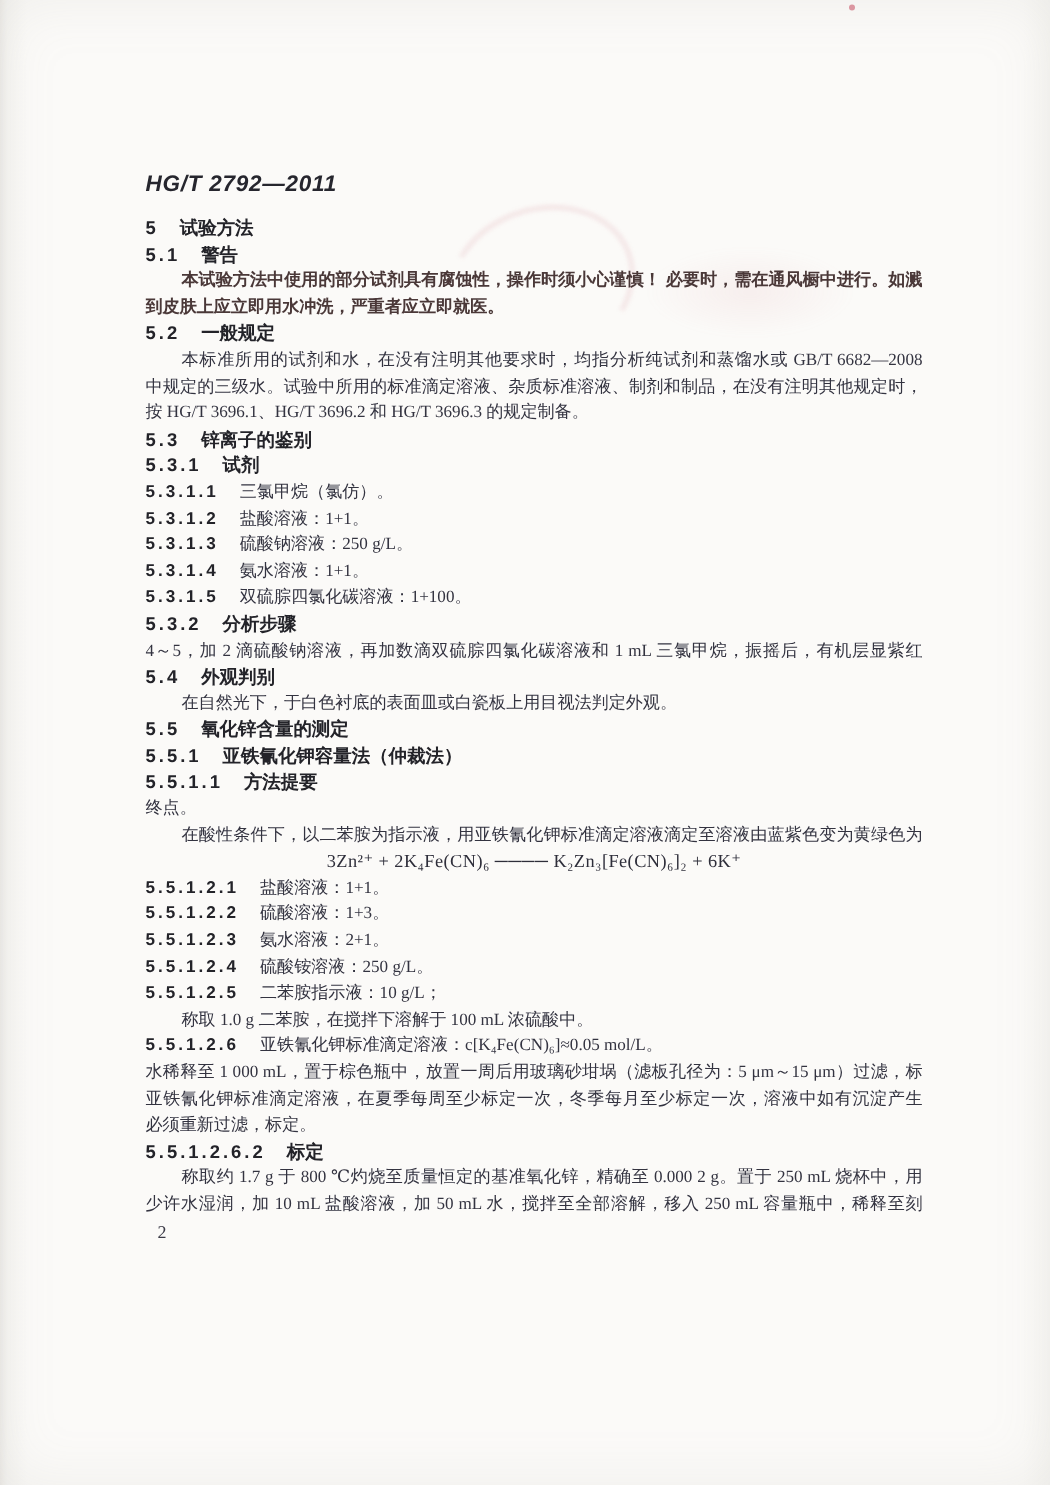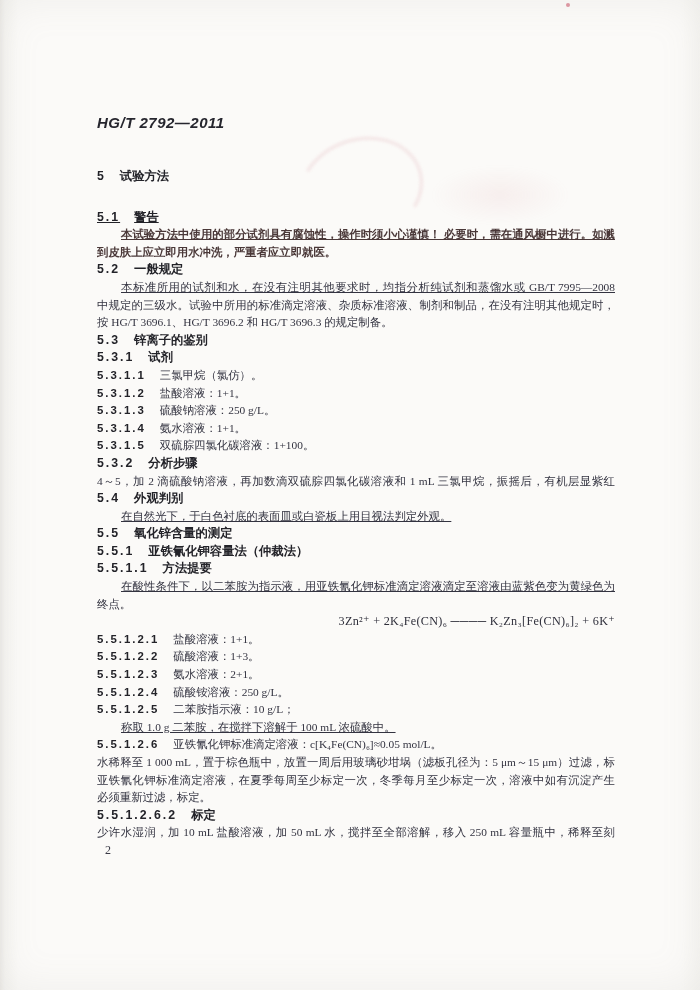--- a/index.html
+++ b/index.html
@@ -29,52 +29,52 @@
   }
   .std-header {
     font-family: "Liberation Sans", "DejaVu Sans", sans-serif;
     font-weight: bold;
     font-style: italic;
     font-size: 15px;
     letter-spacing: 0.5px;
     color: #26262e;
     height: 22px;
     line-height: 22px;
-    margin-bottom: 34px;
+    margin-bottom: 10px;
   }
   .line {
     height: 17.6px;
     line-height: 17.6px;
     font-size: 11.4px;
     color: #333340;
     overflow: hidden;
   }
-  .line.gap-before { margin-top: 23px; text-decoration: underline; }
+  .line.gap-before { margin-top: 0; }
   .line.head {
     font-family: "Liberation Sans", "DejaVu Sans", sans-serif;
     font-weight: bold;
     font-size: 12.3px;
     color: #232329;
   }
   .num {
     font-family: "Liberation Sans", "DejaVu Sans", sans-serif;
     font-weight: bold;
     letter-spacing: 2px;
     color: #232329;
     margin-right: 14px;
   }
-  .line.para { text-indent: 24px; text-decoration: underline; }
+  .line.para { text-indent: 24px; }
   .line.fill { text-align: justify; text-align-last: justify; }
   .line.warn {
     font-family: "Liberation Sans", "DejaVu Sans", sans-serif;
     font-weight: bold;
     color: #4a3838;
   }
   .line.equation {
-    text-align: right;
+    text-align: center;
     text-indent: 0;
     font-size: 12.2px;
     color: #2e2e3a;
     letter-spacing: 0.3px;
   }
   .page-num {
     padding-left: 8px;
     font-size: 12px;
     color: #3a3a46;
   }
@@ -124,48 +124,49 @@
 
 <div class="doc">
   <div class="std-header">HG/T 2792—2011</div>
 
   <div id="doc-lines">
       <div class="line head"><span class="num">5</span><span class="txt">试验方法</span></div>
       <div class="line head gap-before"><span class="num">5.1</span><span class="txt">警告</span></div>
       <div class="line para fill warn"><span class="txt">本试验方法中使用的部分试剂具有腐蚀性，操作时须小心谨慎！ 必要时，需在通风橱中进行。如溅</span></div>
       <div class="line cont warn"><span class="txt">到皮肤上应立即用水冲洗，严重者应立即就医。</span></div>
       <div class="line head"><span class="num">5.2</span><span class="txt">一般规定</span></div>
-      <div class="line para fill"><span class="txt">本标准所用的试剂和水，在没有注明其他要求时，均指分析纯试剂和蒸馏水或 GB/T 7995—2008</span></div>
+      <div class="line para fill"><span class="txt">本标准所用的试剂和水，在没有注明其他要求时，均指分析纯试剂和蒸馏水或 GB/T 6682—2008</span></div>
       <div class="line cont fill"><span class="txt">中规定的三级水。试验中所用的标准滴定溶液、杂质标准溶液、制剂和制品，在没有注明其他规定时，均</span></div>
       <div class="line cont"><span class="txt">按 HG/T 3696.1、HG/T 3696.2 和 HG/T 3696.3 的规定制备。</span></div>
       <div class="line head"><span class="num">5.3</span><span class="txt">锌离子的鉴别</span></div>
       <div class="line head"><span class="num">5.3.1</span><span class="txt">试剂</span></div>
       <div class="line item"><span class="num">5.3.1.1</span><span class="txt">三氯甲烷（氯仿）。</span></div>
       <div class="line item"><span class="num">5.3.1.2</span><span class="txt">盐酸溶液：1+1。</span></div>
       <div class="line item"><span class="num">5.3.1.3</span><span class="txt">硫酸钠溶液：250 g/L。</span></div>
       <div class="line item"><span class="num">5.3.1.4</span><span class="txt">氨水溶液：1+1。</span></div>
       <div class="line item"><span class="num">5.3.1.5</span><span class="txt">双硫腙四氯化碳溶液：1+100。</span></div>
       <div class="line head"><span class="num">5.3.2</span><span class="txt">分析步骤</span></div>
       <div class="line cont fill"><span class="txt">4～5，加 2 滴硫酸钠溶液，再加数滴双硫腙四氯化碳溶液和 1 mL 三氯甲烷，振摇后，有机层显紫红色。</span></div>
       <div class="line head"><span class="num">5.4</span><span class="txt">外观判别</span></div>
       <div class="line para"><span class="txt">在自然光下，于白色衬底的表面皿或白瓷板上用目视法判定外观。</span></div>
       <div class="line head"><span class="num">5.5</span><span class="txt">氧化锌含量的测定</span></div>
       <div class="line head"><span class="num">5.5.1</span><span class="txt">亚铁氰化钾容量法（仲裁法）</span></div>
       <div class="line head"><span class="num">5.5.1.1</span><span class="txt">方法提要</span></div>
+      <div class="line cont"><span class="txt">终点。</span></div>
       <div class="line para fill"><span class="txt">在酸性条件下，以二苯胺为指示液，用亚铁氰化钾标准滴定溶液滴定至溶液由蓝紫色变为黄绿色为</span></div>
-      <div class="line cont"><span class="txt">终点。</span></div>
       <div class="line equation"><span class="txt">3Zn²⁺ + 2K₄Fe(CN)₆ ──── K₂Zn₃[Fe(CN)₆]₂ + 6K⁺</span></div>
       <div class="line item"><span class="num">5.5.1.2.1</span><span class="txt">盐酸溶液：1+1。</span></div>
       <div class="line item"><span class="num">5.5.1.2.2</span><span class="txt">硫酸溶液：1+3。</span></div>
       <div class="line item"><span class="num">5.5.1.2.3</span><span class="txt">氨水溶液：2+1。</span></div>
       <div class="line item"><span class="num">5.5.1.2.4</span><span class="txt">硫酸铵溶液：250 g/L。</span></div>
       <div class="line item"><span class="num">5.5.1.2.5</span><span class="txt">二苯胺指示液：10 g/L；</span></div>
       <div class="line para"><span class="txt">称取 1.0 g 二苯胺，在搅拌下溶解于 100 mL 浓硫酸中。</span></div>
       <div class="line item"><span class="num">5.5.1.2.6</span><span class="txt">亚铁氰化钾标准滴定溶液：c[K₄Fe(CN)₆]≈0.05 mol/L。</span></div>
       <div class="line cont fill"><span class="txt">水稀释至 1 000 mL，置于棕色瓶中，放置一周后用玻璃砂坩埚（滤板孔径为：5 μm～15 μm）过滤，标定。</span></div>
       <div class="line cont fill"><span class="txt">亚铁氰化钾标准滴定溶液，在夏季每周至少标定一次，冬季每月至少标定一次，溶液中如有沉淀产生时，</span></div>
       <div class="line cont"><span class="txt">必须重新过滤，标定。</span></div>
       <div class="line head"><span class="num">5.5.1.2.6.2</span><span class="txt">标定</span></div>
+      <div class="line para fill"><span class="txt">称取约 1.7 g 于 800 ℃灼烧至质量恒定的基准氧化锌，精确至 0.000 2 g。置于 250 mL 烧杯中，用</span></div>
       <div class="line cont fill"><span class="txt">少许水湿润，加 10 mL 盐酸溶液，加 50 mL 水，搅拌至全部溶解，移入 250 mL 容量瓶中，稀释至刻度，</span></div>
     </div>
 
   <div class="line page-num">2</div>
 </div>
 
 </body></html>

